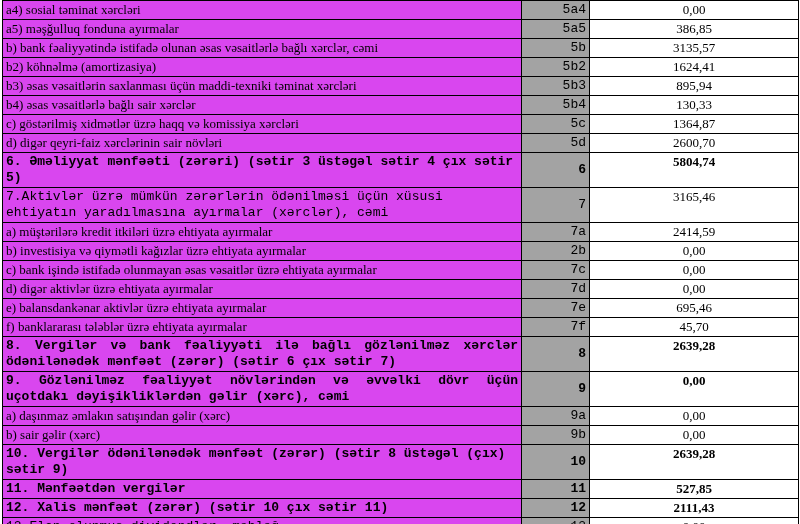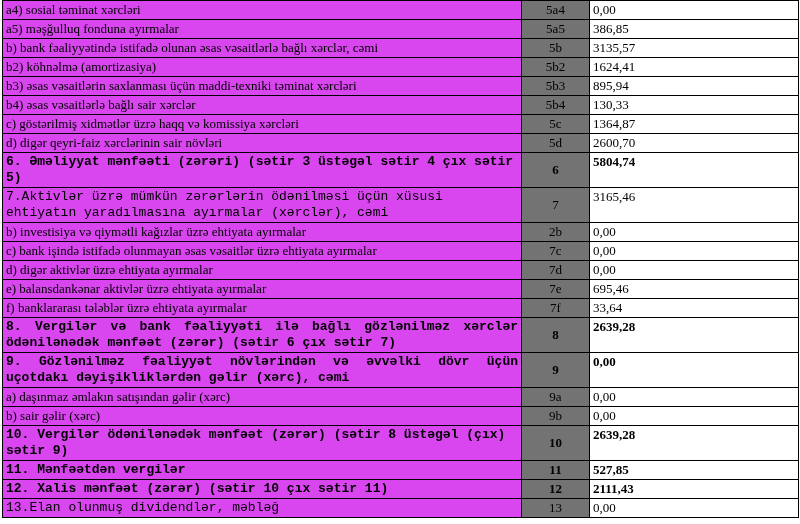--- a/index.html
+++ b/index.html
@@ -26,27 +26,28 @@
     line-height: 16px;
     padding: 1px 3px;
     overflow: hidden;
   }
   td.label {
     background: #d946ef;
     text-align: left;
     vertical-align: middle;
   }
   td.code {
-    background: #737373;
-    text-align: center;
+    background: #a3a3a3;
+    text-align: right;
     vertical-align: middle;
+    font-family: Liberation Mono, monospace;
   }
   td.value {
     background: #FFFFFF;
-    text-align: left;
+    text-align: center;
     vertical-align: top;
     padding-right: 5px;
   }
   tr.bold td { font-weight: bold; }
   td.ind0 { padding-left: 4px; font-family: Liberation Mono, monospace; }
   td.ind1 { padding-left: 13px; }
   td.ind2 { padding-left: 41px; }
   td.justify { text-align: justify; }
 </style>
 </head>
@@ -103,20 +104,25 @@
         <td class="label ind0">6. Əməliyyat mənfəəti (zərəri) (sətir 3 üstəgəl sətir 4 çıx sətir 5)</td>
         <td class="code">6</td>
         <td class="value">5804,74</td>
       </tr>
       <tr>
         <td class="label ind0">7.Aktivlər üzrə mümkün zərərlərin ödənilməsi üçün xüsusi ehtiyatın yaradılmasına ayırmalar (xərclər), cəmi</td>
         <td class="code">7</td>
         <td class="value">3165,46</td>
       </tr>
       <tr>
+        <td class="label ind1">a) müştərilərə kredit itkiləri üzrə ehtiyata ayırmalar</td>
+        <td class="code">7a</td>
+        <td class="value">2414,59</td>
+      </tr>
+      <tr>
         <td class="label ind1">b) investisiya və qiymətli kağızlar üzrə ehtiyata ayırmalar</td>
         <td class="code">2b</td>
         <td class="value">0,00</td>
       </tr>
       <tr>
         <td class="label ind1">c) bank işində istifadə olunmayan əsas vəsaitlər üzrə ehtiyata ayırmalar</td>
         <td class="code">7c</td>
         <td class="value">0,00</td>
       </tr>
       <tr>
@@ -125,21 +131,21 @@
         <td class="value">0,00</td>
       </tr>
       <tr>
         <td class="label ind1">e) balansdankənar aktivlər üzrə ehtiyata ayırmalar</td>
         <td class="code">7e</td>
         <td class="value">695,46</td>
       </tr>
       <tr>
         <td class="label ind1">f) banklararası tələblər üzrə ehtiyata ayırmalar</td>
         <td class="code">7f</td>
-        <td class="value">33,64</td>
+        <td class="value">45,70</td>
       </tr>
       <tr class="bold">
         <td class="label ind0 justify">8. Vergilər və bank fəaliyyəti ilə bağlı gözlənilməz xərclər ödənilənədək mənfəət (zərər) (sətir 6 çıx sətir 7)</td>
         <td class="code">8</td>
         <td class="value">2639,28</td>
       </tr>
       <tr class="bold">
         <td class="label ind0 justify">9.  Gözlənilməz fəaliyyət növlərindən və əvvəlki dövr üçün uçotdakı dəyişikliklərdən gəlir (xərc), cəmi</td>
         <td class="code">9</td>
         <td class="value">0,00</td>

